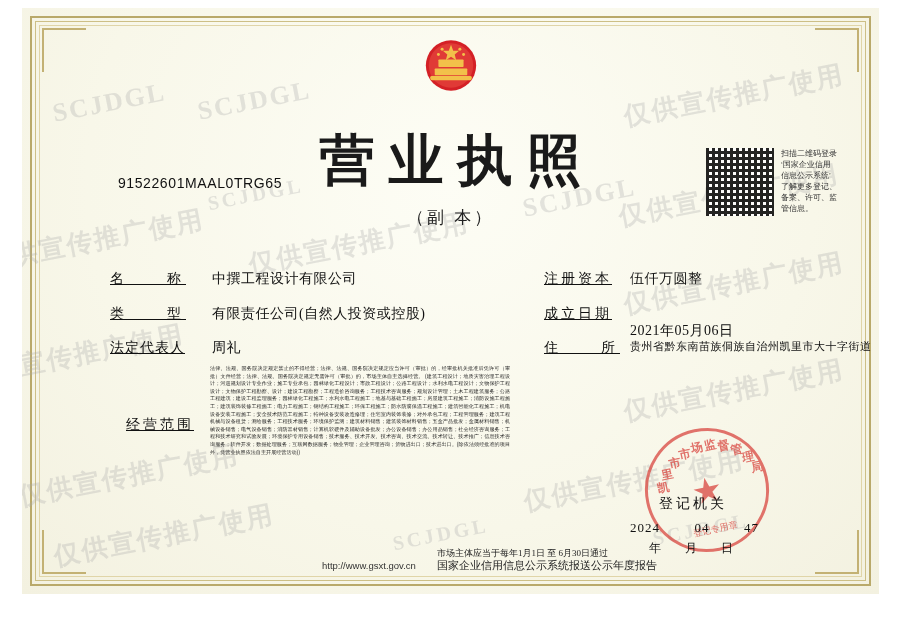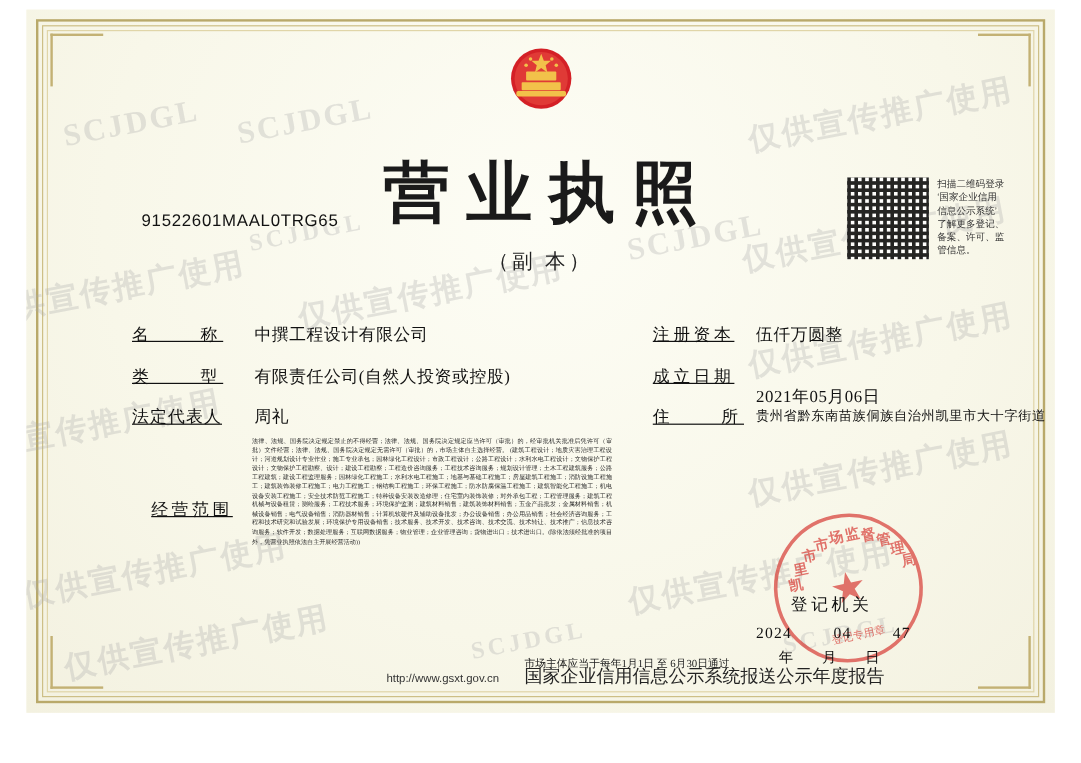--- a/index.html
+++ b/index.html
@@ -262,21 +262,21 @@
     left: 415px;
     bottom: 34px;
     font-size: 9px;
     color: #222;
     font-family: "Liberation Serif", serif;
   }
   .foot-line2 {
     position: absolute;
     left: 415px;
     bottom: 21px;
-    font-size: 15px;
+    font-size: 11px;
     color: #222;
     font-family: Liberation Mono, monospace;
   }
   
   .bottom-bar {
     position: absolute;
     left: 0; right: 0;
     bottom: 0;
     height: 42px;
     background: #fafaf7;

